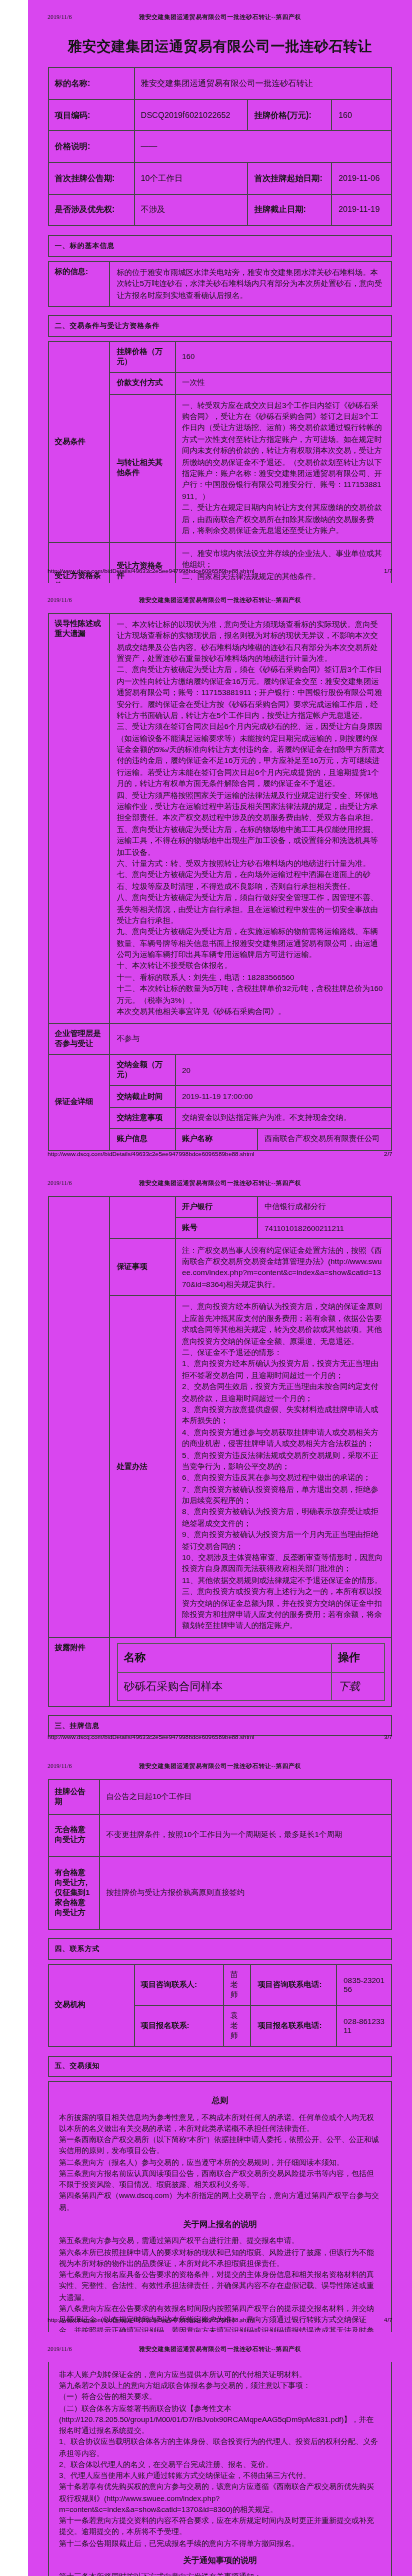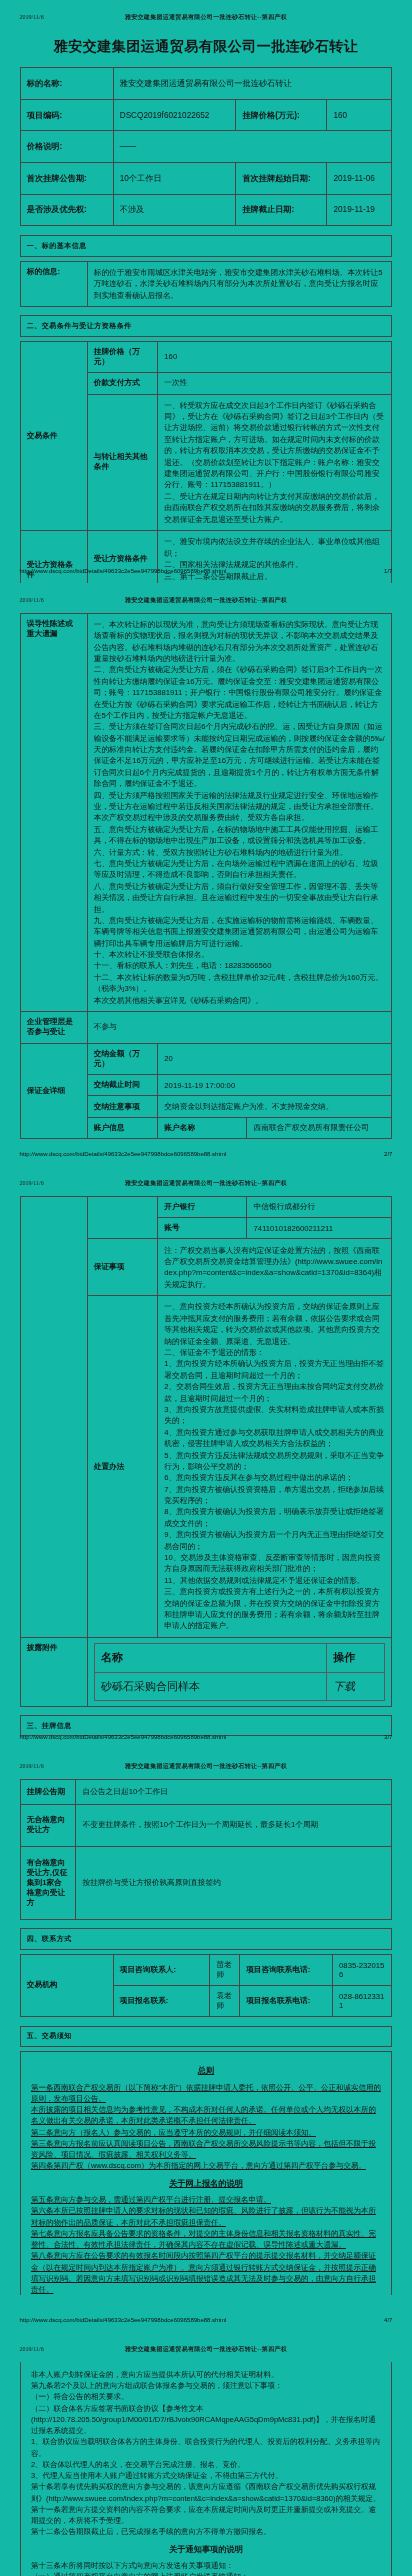--- a/index.html
+++ b/index.html
@@ -1,17 +1,17 @@
 <!DOCTYPE html>
 <html style="font-size:8.2px"><head>
 <meta charset="utf-8">
 <style>
   html,body{margin:0;padding:0;background:#ffffff;}
   body{width:412px;font-family:"Liberation Sans","DejaVu Sans",sans-serif;color:#161616;}
-  .page{position:relative;height:583px;box-sizing:border-box;padding:13.4px 19.6px 0 19.6px;overflow:hidden;background:#14b8a6;}
+  .page{position:relative;height:583px;box-sizing:border-box;padding:13.4px 19.6px 0 19.6px;overflow:hidden;background:#d946ef;margin-left:28px;}
   
   .page-head{display:flex;align-items:baseline;font-family:"Liberation Serif","DejaVu Serif",serif;font-size:6px;color:#1d1d1d;}
   .page-head .hd-date{flex:1;text-align:left;}
   .page-head .hd-title{flex:2.6;text-align:center;font-weight:bold;letter-spacing:0.3px;white-space:nowrap;}
   .page-head .hd-spacer{flex:1;}
   .page-foot{position:absolute;left:19.6px;right:19.6px;bottom:9.3px;display:flex;justify-content:space-between;font-size:6px;color:#111;}
   
   .doc-title{font-size:14px;font-weight:bold;text-align:center;margin:15.5px 0 11.3px 0;letter-spacing:0.5px;}
   
   table.tbl{width:100%;border-collapse:collapse;table-layout:fixed;margin:0 0 0 0;}
@@ -22,21 +22,21 @@
   table.summary td{padding:9.8px 6.2px;font-size:8.2px;}
   .longtext{font-size:7.5px;line-height:1.48;}
   .longtext p{margin:0;}
   .section-bar{border:0.8px solid #474747;padding:4.6px 6.2px;font-weight:bold;font-size:7px;margin-top:8.2px;margin-bottom:4.1px;letter-spacing:0.5px;}
   .gap{height:7.2px;}
   
   table.inner{width:100%;border-collapse:collapse;table-layout:fixed;}
   table.inner td{border:0.8px solid #5a5a5a;padding:6.2px 6.2px;font-size:11px;}
   
   .flow-box{border:0.8px solid #474747;padding:7.2px 10.3px;font-size:7.5px;line-height:1.5;}
-  .flow-box.open-bottom{border-bottom:none;padding-bottom:0;text-decoration:underline;}
+  .flow-box.open-bottom{border-bottom:none;padding-bottom:0;}
   .flow-box.open-top{border-top:none;}
   .flow-box .c-p{margin:0;}
   .flow-box .c-h{text-align:center;font-weight:bold;font-size:8.2px;margin:6.2px 0 4.1px 0;}
   .dl-link{text-decoration:none;color:#161616;font-style:italic;}
 </style>
 </head>
 <body>
 
 <div class="page">
   <div class="page-head">
@@ -341,22 +341,22 @@
         <td>袁老师</td>
         <td class="lbl">项目报名联系电话:</td>
         <td>028-86123311</td>
       </tr>
     </tbody>
   </table>
 
   <div class="section-bar">五、交易须知</div>
   <div class="flow-box open-bottom">
       <p class="c-h">总则</p>
+      <p class="c-p">本所披露的项目相关信息均为参考性意见，不构成本所对任何人的承诺。任何单位或个人均无权以本所的名义做出有关交易的承诺，本所对此类承诺概不承担任何法律责任。</p>
       <p class="c-p">第一条西南联合产权交易所（以下简称“本所”）依据挂牌申请人委托，依照公开、公平、公正和诚实信用的原则，发布项目公告。</p>
-      <p class="c-p">本所披露的项目相关信息均为参考性意见，不构成本所对任何人的承诺。任何单位或个人均无权以本所的名义做出有关交易的承诺，本所对此类承诺概不承担任何法律责任。</p>
       <p class="c-p">第二条意向方（报名人）参与交易的，应当遵守本所的交易规则，并仔细阅读本须知。</p>
       <p class="c-p">第三条意向方报名前应认真阅读项目公告，西南联合产权交易所交易风险提示书等内容，包括但不限于投资风险、项目情况、瑕疵披露、相关权利义务等。</p>
       <p class="c-p">第四条第四产权（www.dscq.com）为本所指定的网上交易平台，意向方通过第四产权平台参与交易。</p>
       <p class="c-h">关于网上报名的说明</p>
       <p class="c-p">第五条意向方参与交易，需通过第四产权平台进行注册、提交报名申请。</p>
       <p class="c-p">第六条本所已按照挂牌申请人的要求对标的现状和已知的瑕疵、风险进行了披露，但该行为不能视为本所对标的物作出的品质保证，本所对此不承担瑕疵担保责任。</p>
       <p class="c-p">第七条意向方报名应具备公告要求的资格条件，对提交的主体身份信息和相关报名资格材料的真实性、完整性、合法性、有效性承担法律责任，并确保其内容不存在虚假记载、误导性陈述或重大遗漏。</p>
       <p class="c-p">第八条意向方应在公告要求的有效报名时间段内按照第四产权平台的提示提交报名材料，并交纳足额保证金（以在规定时间内到达本所指定账户为准）。意向方须通过银行转账方式交纳保证金，并按照提示正确填写识别码。若因意向方未填写识别码或识别码填报错误造成其无法及时参与交易的，由意向方自行承担责任。</p>
     </div>
 

